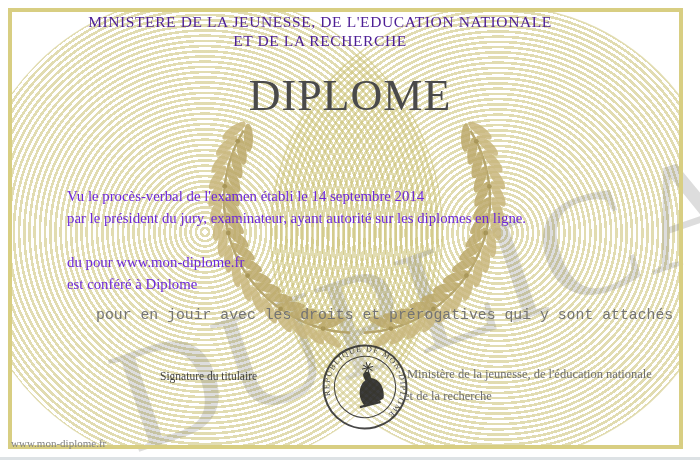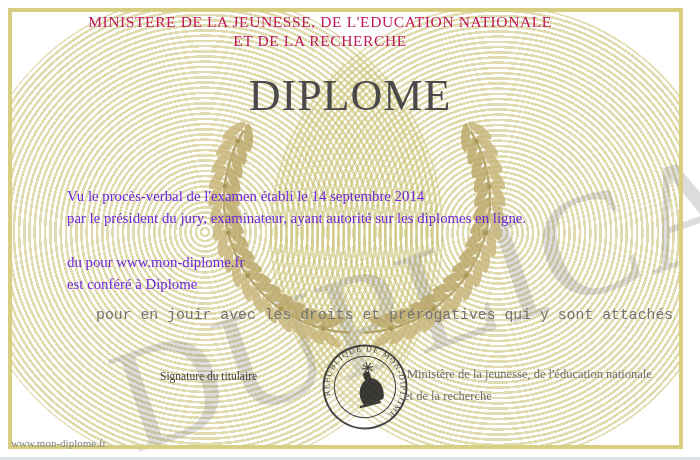--- a/index.html
+++ b/index.html
@@ -28,21 +28,21 @@
   .watermark{
     position:absolute;left:100px;top:212px;width:700px;height:160px;
     text-align:center;font-size:148px;line-height:160px;letter-spacing:2px;
     color:rgba(122,122,122,0.26);transform:rotate(-19deg);transform-origin:50% 50%;
     z-index:2;white-space:nowrap;pointer-events:none;
   }
   .wreath{position:absolute;left:0;top:0;z-index:3;pointer-events:none;}
   .seal{position:absolute;left:320px;top:342px;width:90px;height:90px;z-index:4;}
   
   .txt{position:absolute;z-index:10;}
-  .hdr{left:0;width:640px;text-align:center;color:#be185d;font-size:15.5px;letter-spacing:0.6px;}
+  .hdr{left:0;width:640px;text-align:center;color:#4c1d95;font-size:15.5px;letter-spacing:0.6px;}
   .hdr.l1{top:13px;}
   .hdr.l2{top:32px;}
   .title{left:0;width:700px;text-align:center;color:#4a4a4a;font-size:44px;letter-spacing:1px;line-height:44px;}
   .title.l1{top:74px;}
   .title.l2{top:116px;}
   .body-line{left:67px;font-size:14.8px;color:#6d28d9;}
   .rights{left:96px;top:307px;font-size:14.8px;color:#737373;font-family:Liberation Mono, monospace;}
   .sig{left:160px;top:370px;font-size:11.5px;color:#3f3f3f;}
   .min{color:#6e6e6e;font-size:12.5px;}
   .min.l1{left:407px;top:367px;text-align:center;}

